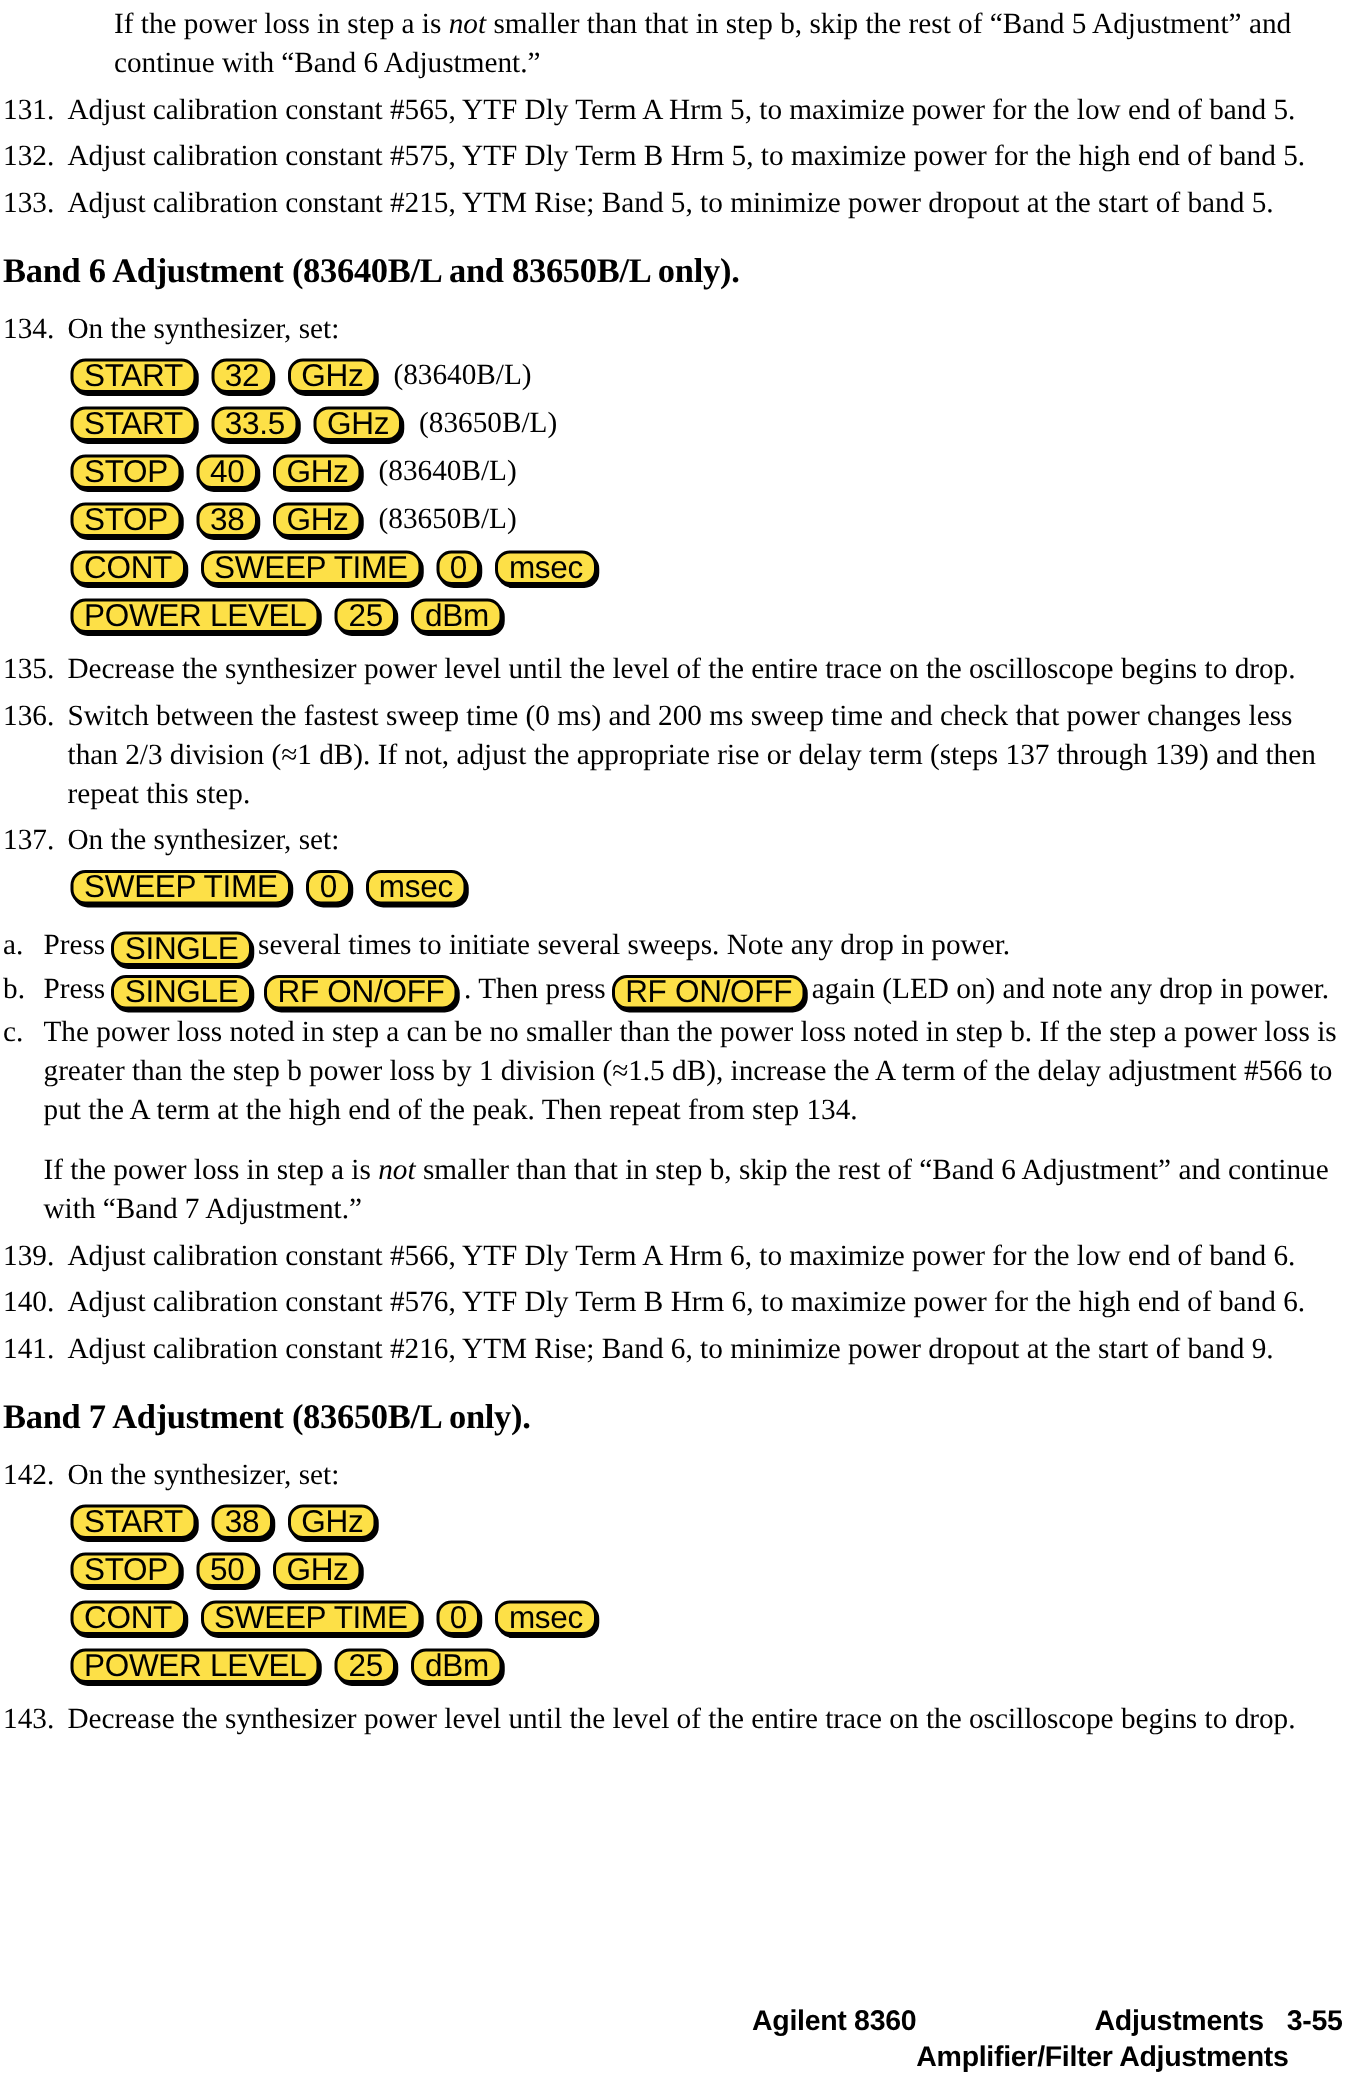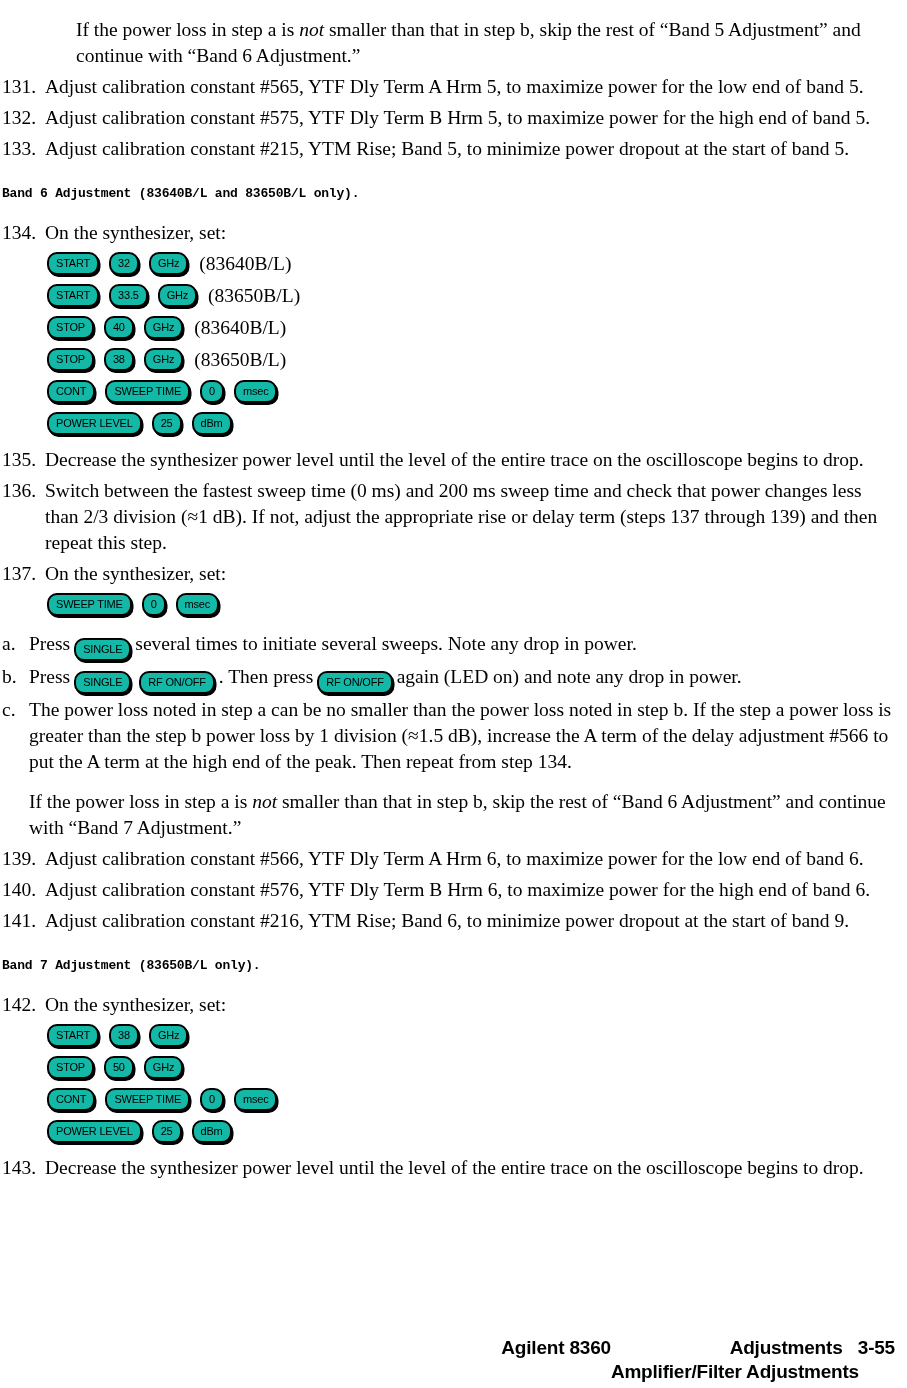--- a/index.html
+++ b/index.html
@@ -2,37 +2,37 @@
 <html><head>
 <meta charset="utf-8">
 <style>
   html,body{margin:0;padding:0;}
   body{
     width:907px;height:1388px;position:relative;overflow:hidden;
     background:#ffffff;color:#000000;
     font-family:"Liberation Serif","DejaVu Serif",serif;
     font-size:19.5px;line-height:26px;
   }
-  .page{position:absolute;inset:0;padding:17px 12px 0 2px;box-sizing:border-box;}
+  .page{position:absolute;inset:0;padding:4px 12px 0 2px;box-sizing:border-box;}
   .intro{margin-left:74px;}
   .step{display:flex;margin-top:5px;}
   .step-num{flex:0 0 43px;width:43px;}
   .step-body{flex:1;}
   .subsection{
-    font-family:Liberation Mono, monospace;
-    font-weight:bold;font-size:13px;letter-spacing:-0.2px;
+    font-family:Liberation Serif, serif;
+    font-weight:bold;font-size:23px;letter-spacing:-0.2px;
     margin:20px 0 14px 0;line-height:24px;
   }
   .keyrow{display:flex;align-items:center;gap:10px;margin:4px 0 5px 2px;height:27px;}
   .key{
-    display:inline-block;background:#14b8a6;color:#000;
+    display:inline-block;background:#fde047;color:#000;
     border:2.4px solid #000;border-radius:10px;
     padding:0 7px;height:19px;line-height:19px;
     font-family:"Liberation Sans","DejaVu Sans",sans-serif;
-    font-size:11px;letter-spacing:-0.2px;white-space:nowrap;
+    font-size:21px;letter-spacing:-0.2px;white-space:nowrap;
     box-shadow:1.5px 2px 0 #000;
   }
   .key.inline{vertical-align:-3px;margin:0 4px;}
   .substep{display:flex;margin-top:3px;}
   .sub-label{flex:0 0 27px;width:27px;}
   .sub-body{flex:1;}
   .para2{margin-top:14px;}
   .suffix{margin-left:1px;}
   .footer{
     position:absolute;left:2px;right:12px;bottom:4px;

